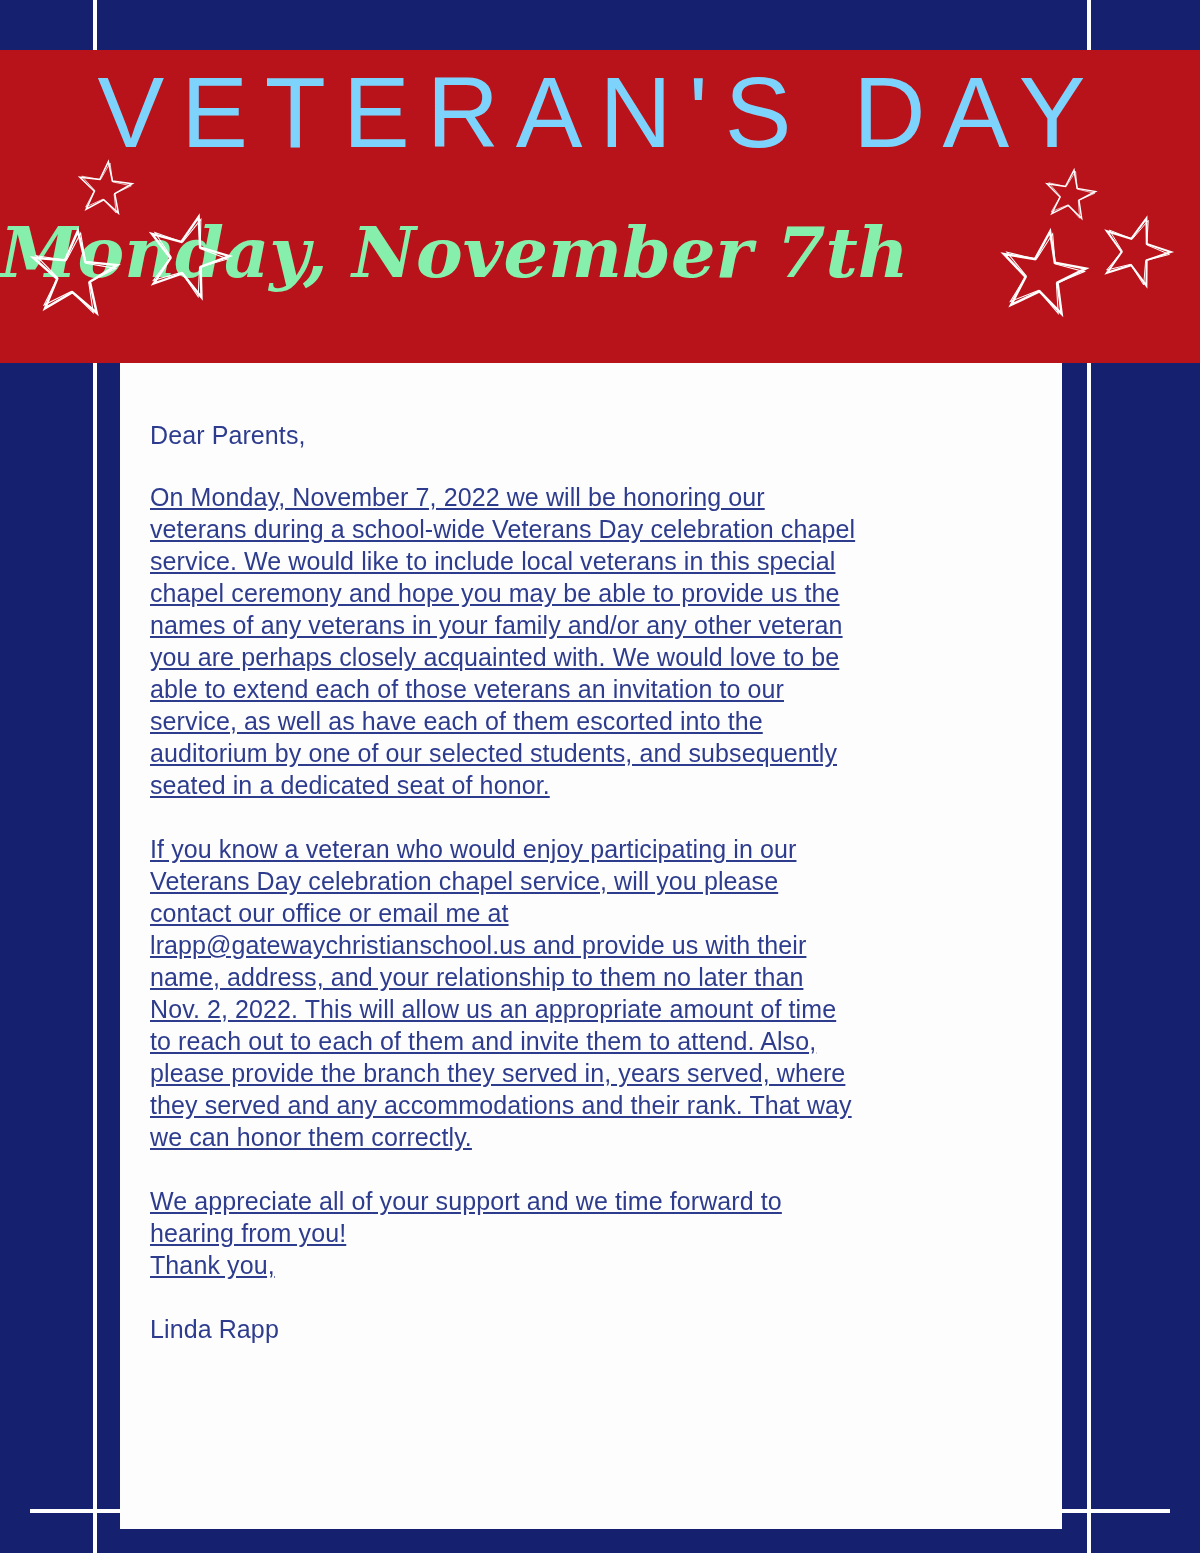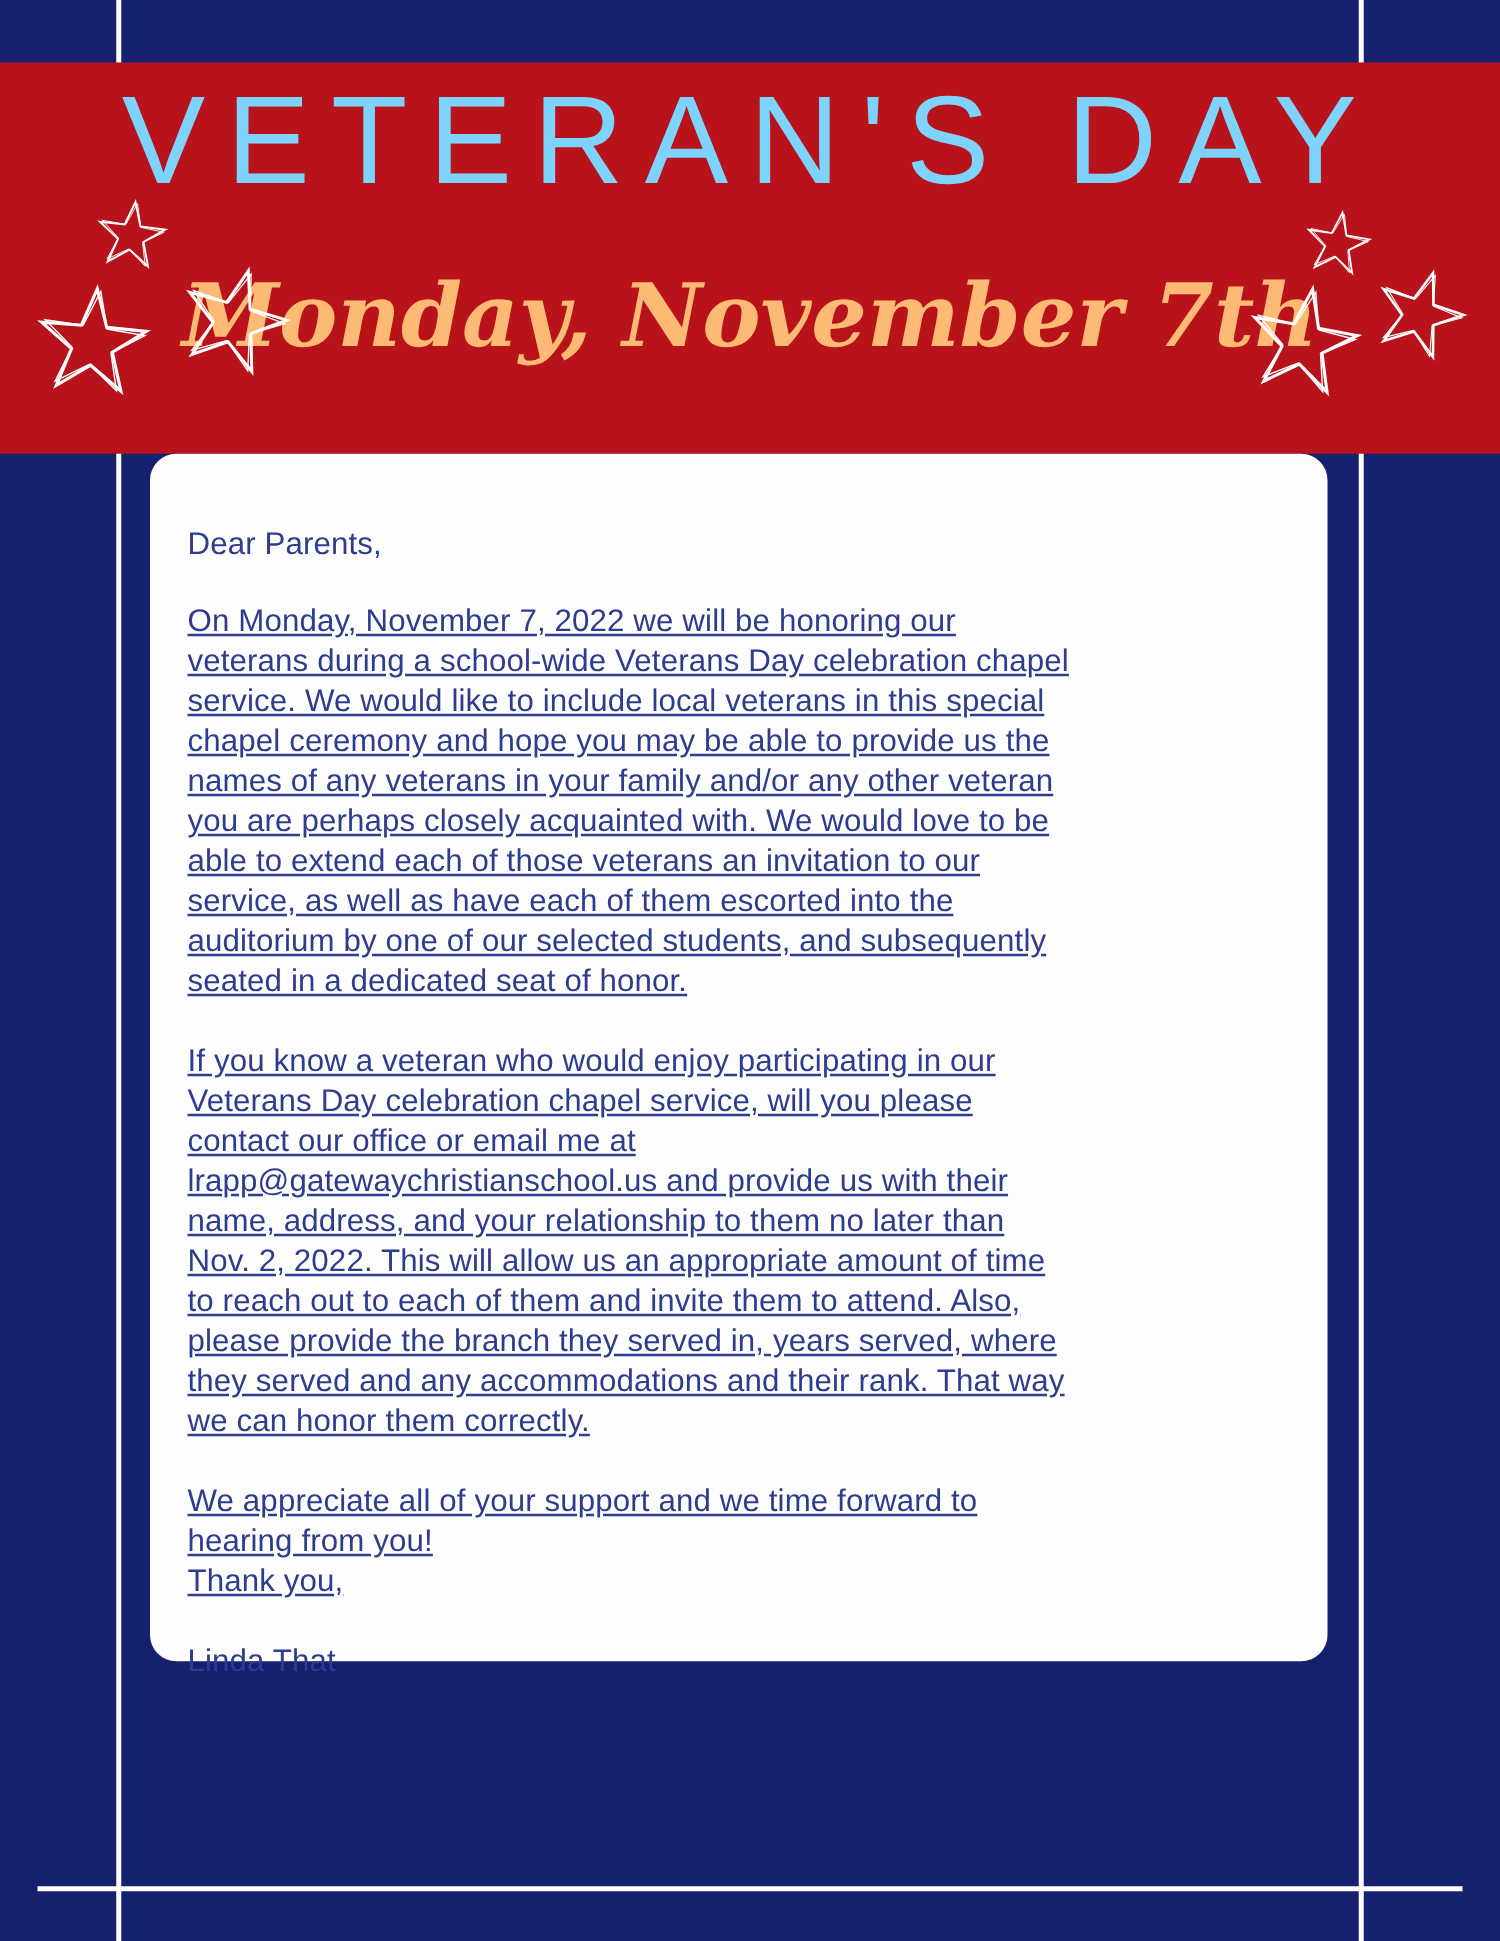--- a/index.html
+++ b/index.html
@@ -35,33 +35,32 @@
     position: absolute; top: 12px; left: 0; right: 0;
     text-align: center;
     font-family: "Liberation Sans", sans-serif;
     font-size: 100px; line-height: 1; font-weight: 400;
     letter-spacing: 17px;
     color: #7dd3fc;
     white-space: nowrap;
   }
   .banner-subtitle {
     position: absolute; top: 168px; left: 0; right: 0;
-    text-align: center;
     font-family: "DejaVu Serif", serif;
     font-style: italic; font-weight: 700;
     font-size: 70px; line-height: 1;
-    color: #fdba74;
+    color: #86efac;
     white-space: nowrap;
   }
   .star { position: absolute; overflow: visible; }
   
   .panel {
     position: absolute; left: 120px; top: 363px;
-    width: 942px; height: 966px;
-    background: #fdfdfd; z-index: 2; border-radius: 21px;
+    width: 942px; height: 1166px;
+    background: #fdfdfd; z-index: 2;
   }
   .letter {
     padding: 56px 28px 0 30px;
     font-family: "Liberation Sans", sans-serif;
     font-size: 25px; line-height: 32px;
     letter-spacing: 0.1px;
     color: #2e3c8e;
   }
   .salutation { margin: 0 0 30px 0; }
   .para { white-space: pre-line; margin: 0 0 32px 0; text-decoration: underline; }
@@ -129,17 +128,17 @@
 lrapp@gatewaychristianschool.us and provide us with their
 name, address, and your relationship to them no later than
 Nov. 2, 2022. This will allow us an appropriate amount of time
 to reach out to each of them and invite them to attend. Also,
 please provide the branch they served in, years served, where
 they served and any accommodations and their rank. That way
 we can honor them correctly.</div>
       <div class="para">We appreciate all of your support and we time forward to
 hearing from you!
 Thank you,</div>
-      <div class="signature">Linda That</div>
+      <div class="signature">Linda Rapp</div>
     </div>
   </div>
 
 </div>
 
 </body></html>

